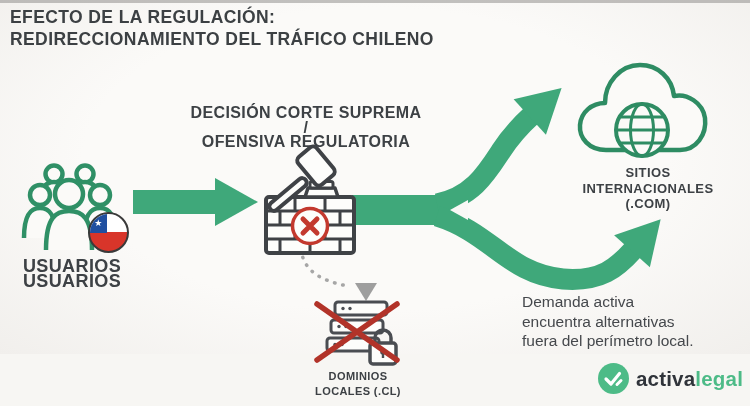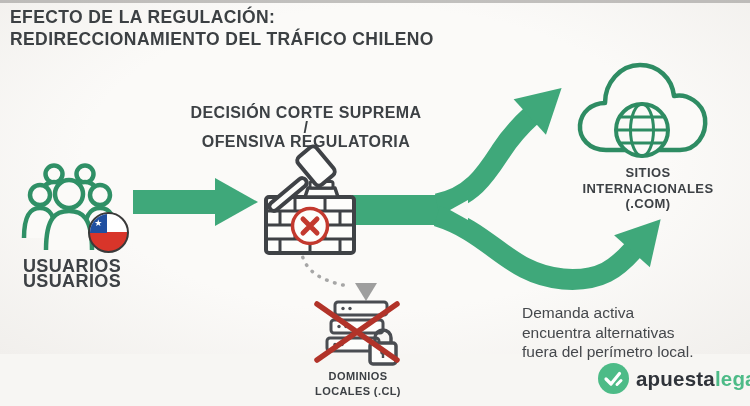--- a/index.html
+++ b/index.html
@@ -28,21 +28,21 @@
     position:absolute;z-index:3;text-align:center;
     font-weight:700;color:#3d4145;letter-spacing:0.4px;
   }
   .label span{display:block;}
   .lbl-users{left:10px;top:259px;width:124px;font-size:18px;line-height:15px;}
   .lbl-regulation{left:190px;top:106px;width:232px;font-size:16px;line-height:14.5px;}
   .lbl-intl{left:568px;top:165px;width:160px;font-size:13px;line-height:15.5px;}
   .lbl-domains{left:292px;top:369px;width:132px;font-size:11px;line-height:15px;}
   .annotation{
     position:absolute;left:522px;top:292px;width:215px;z-index:3;
-    font-size:15.5px;line-height:19.5px;color:#45484c;font-weight:400;margin-top:11px;
+    font-size:15.5px;line-height:19.5px;color:#45484c;font-weight:400;
   }
   .annotation span{display:block;}
   .flag{
     position:absolute;left:88px;top:212px;width:41px;height:41px;z-index:4;
     border-radius:50%;border:2.5px solid #3a3a3a;box-sizing:border-box;
     overflow:hidden;background:linear-gradient(to bottom,#ffffff 50%,#d8352a 50%);
   }
   .flag .canton{
     position:absolute;left:0;top:0;width:45%;height:50%;
     background:#1f4fa0;display:flex;align-items:center;justify-content:center;
@@ -186,17 +186,17 @@
     <span>fuera del perímetro local.</span>
   </div>
 
   <div class="logo">
     <svg width="31" height="31" viewBox="0 0 31 31">
       <circle cx="15.5" cy="15.5" r="15.5" fill="#4dbb87"></circle>
       <path d="M8,16 L13,21 L21.5,10.5" fill="none" stroke="#ffffff" stroke-width="3.2" stroke-linecap="round" stroke-linejoin="round"></path>
       <path d="M19,21.5 L23,17.5" fill="none" stroke="#ffffff" stroke-width="3" stroke-linecap="round"></path>
     </svg>
     <div class="brand">
-      <span class="dark">apuesta</span><span class="green">legal</span>
+      <span class="dark">activa</span><span class="green">legal</span>
     </div>
   </div>
 
 </div>
 
 </body></html>

